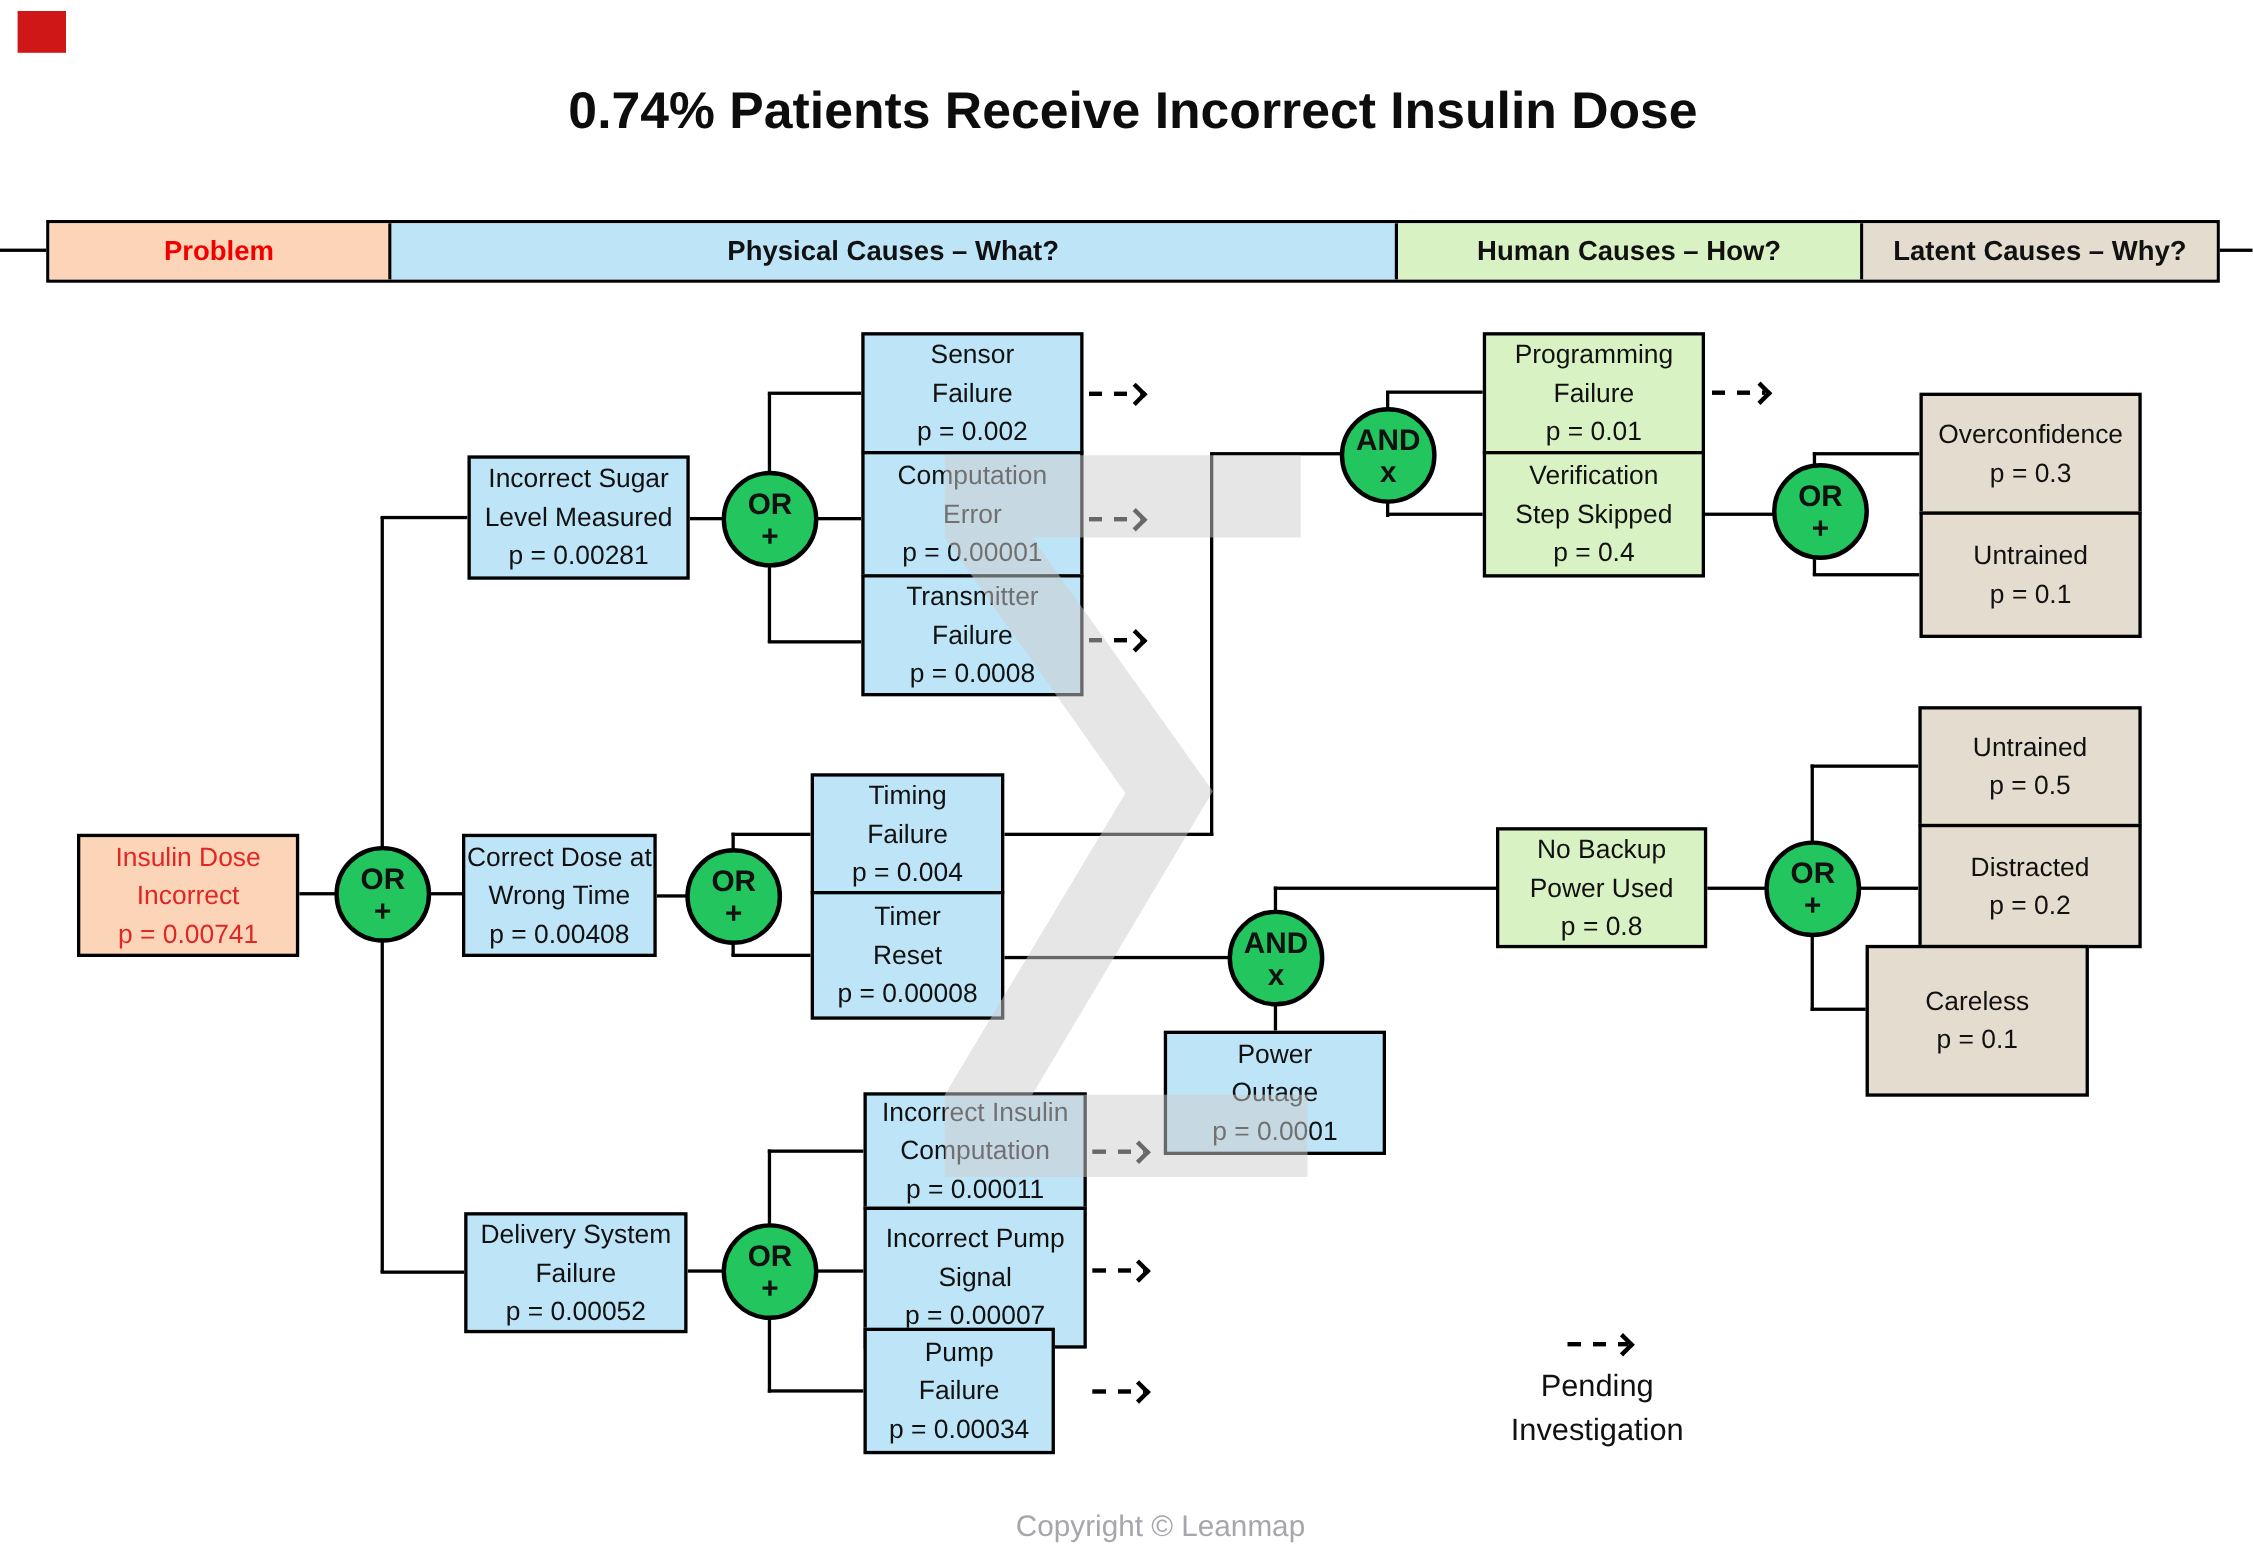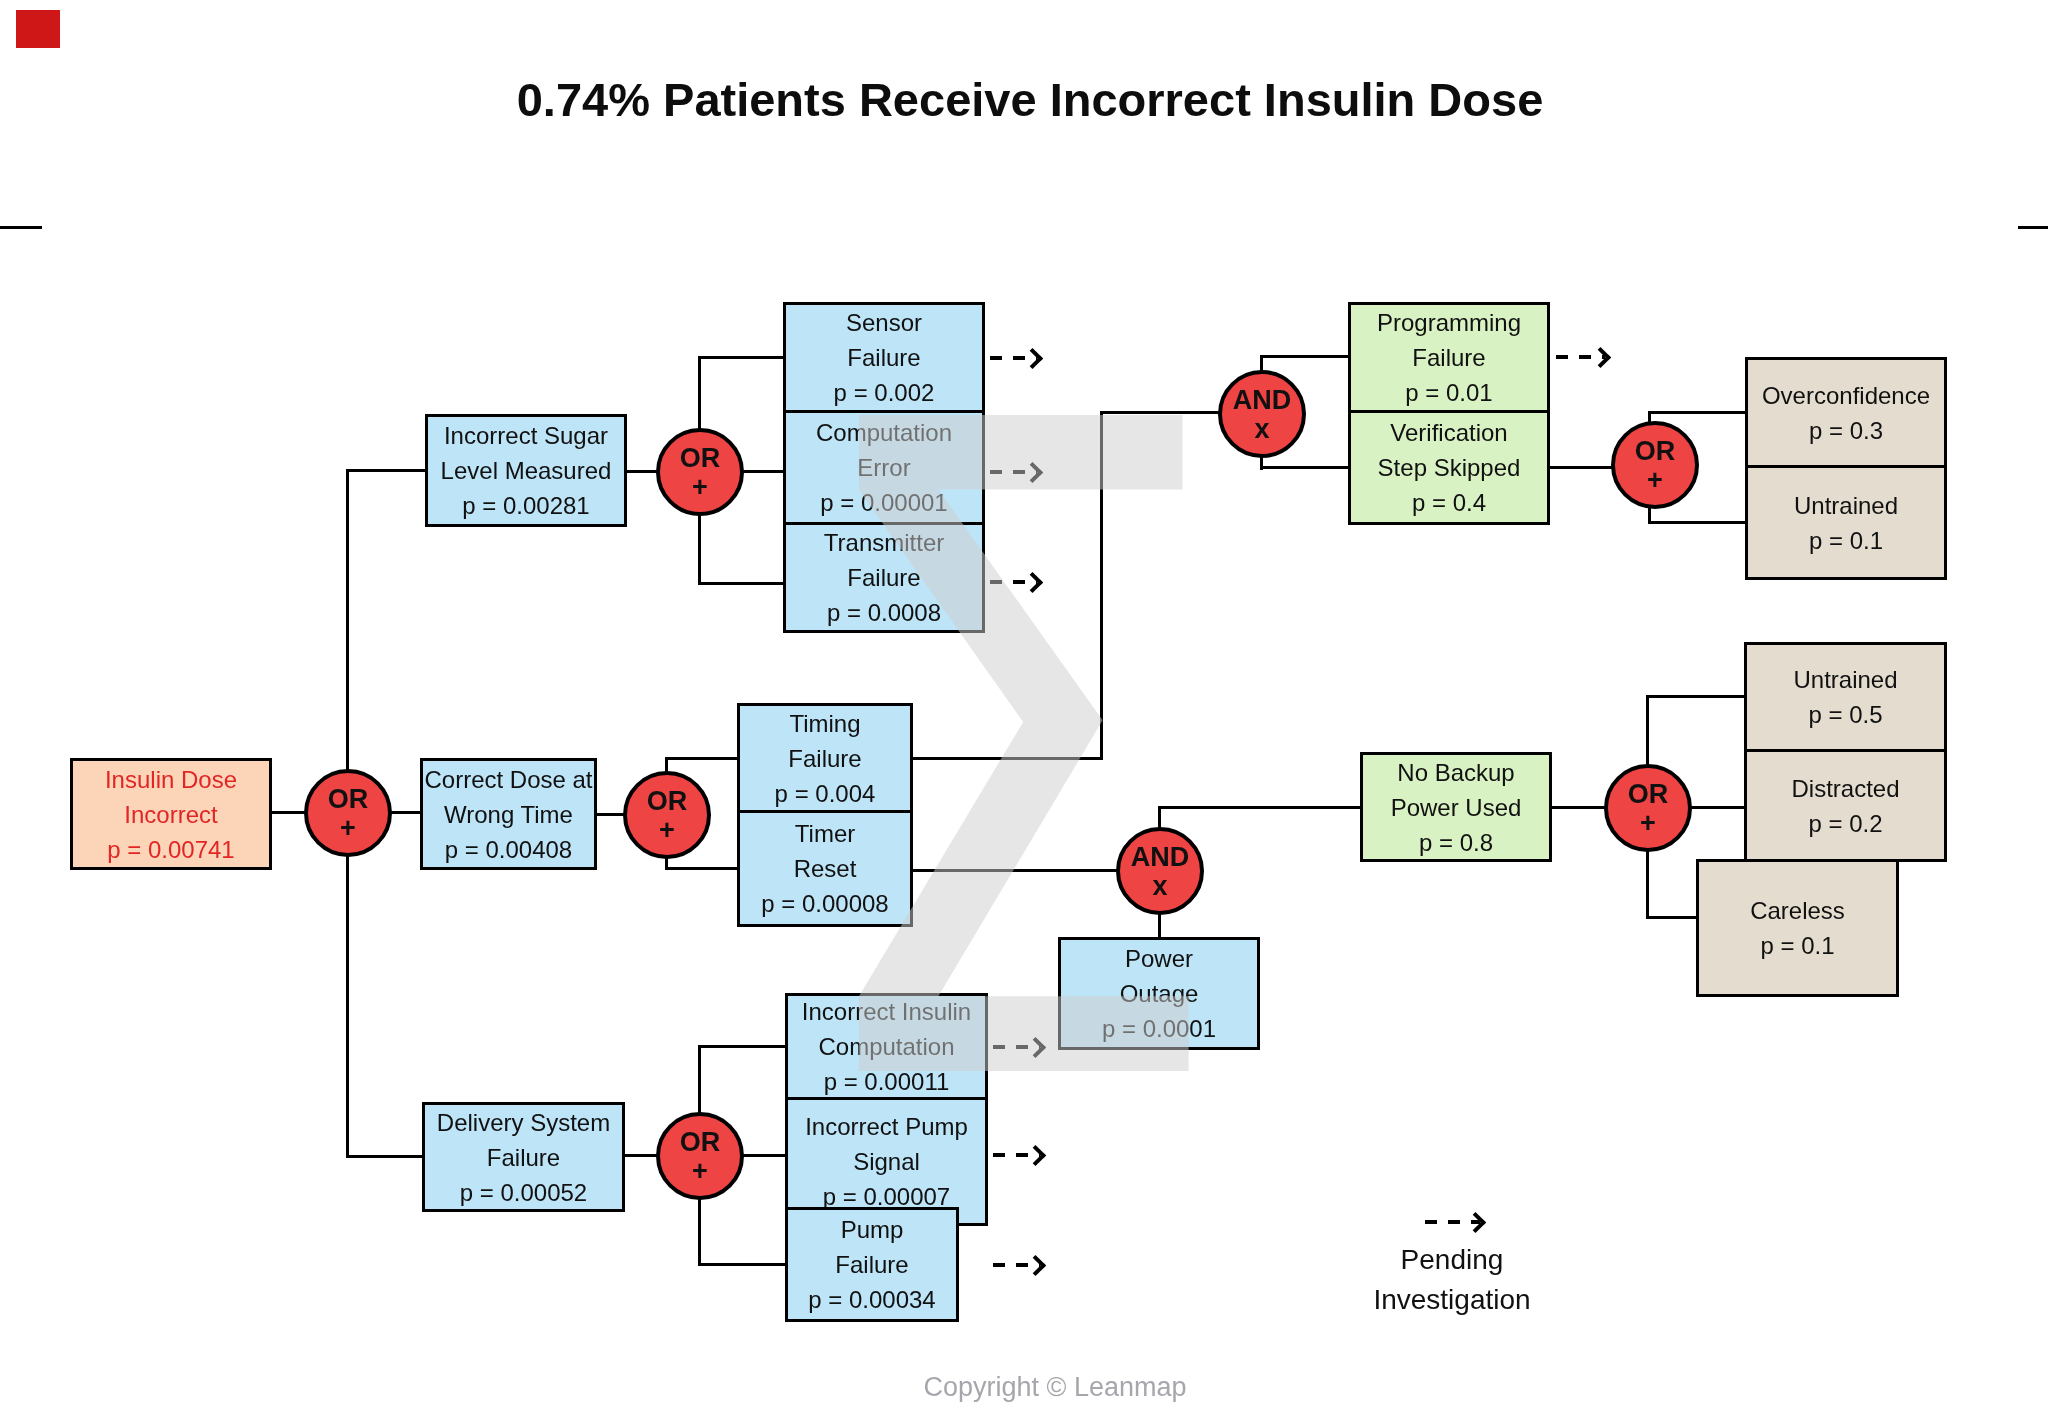--- a/index.html
+++ b/index.html
@@ -21,21 +21,21 @@
   
   .node{position:absolute;box-sizing:border-box;border:3px solid #000;display:flex;
         flex-direction:column;align-items:center;justify-content:center;text-align:center;
         font-size:24px;line-height:35px;z-index:10;background:#bde4f7;}
   .blue{background:#bde4f7;}
   .green{background:#d9f2c3;}
   .tan{background:#e4ddcf;}
   .peach{background:#fcd5b8;color:#e22525;}
   
   .gate{position:absolute;width:88px;height:88px;border:4px solid #000;border-radius:50%;
-        background:#ef4444;box-sizing:border-box;display:flex;flex-direction:column;
+        background:#22c55e;box-sizing:border-box;display:flex;flex-direction:column;
         align-items:center;justify-content:center;z-index:12;}
   .gate .g1{font-weight:bold;font-size:27px;line-height:30px;}
   .gate .g2{font-weight:bold;font-size:27px;line-height:28px;}
   
   .ln{position:absolute;background:#000;z-index:2;}
   
   .darr{position:absolute;height:16px;display:flex;align-items:center;z-index:11;}
   .darr .dash{height:4px;flex:1;
       background:repeating-linear-gradient(90deg,#000 0 12px,transparent 12px 23px);}
   .darr .head{width:15px;height:15px;border-top:4px solid #000;border-right:4px solid #000;
@@ -53,20 +53,26 @@
 <body>
 
 <div id="stage">
 
   <div class="red-marker"></div>
 
   <div class="title">0.74% Patients Receive Incorrect Insulin Dose</div>
 
   <div class="ln" style="left:0;top:226px;width:42px;height:3px"></div>
   <div class="ln" style="left:2018px;top:226px;width:30px;height:3px"></div>
+  <div class="band">
+    <div class="cell c-problem">Problem</div>
+    <div class="cell c-physical">Physical Causes – What?</div>
+    <div class="cell c-human">Human Causes – How?</div>
+    <div class="cell c-latent">Latent Causes – Why?</div>
+  </div>
 
   <div class="ln" style="left:272px;top:811px;width:36px;height:3px"></div>
   <div class="ln" style="left:390px;top:811px;width:30px;height:3px"></div>
   <div class="ln" style="left:346px;top:470px;width:3px;height:301px"></div>
   <div class="ln" style="left:346px;top:855px;width:3px;height:302px"></div>
   <div class="ln" style="left:346px;top:469px;width:79px;height:3px"></div>
   <div class="ln" style="left:346px;top:1155px;width:76px;height:3px"></div>
 
   <div class="ln" style="left:627px;top:470px;width:31px;height:3px"></div>
   <div class="ln" style="left:742px;top:470px;width:41px;height:3px"></div>

